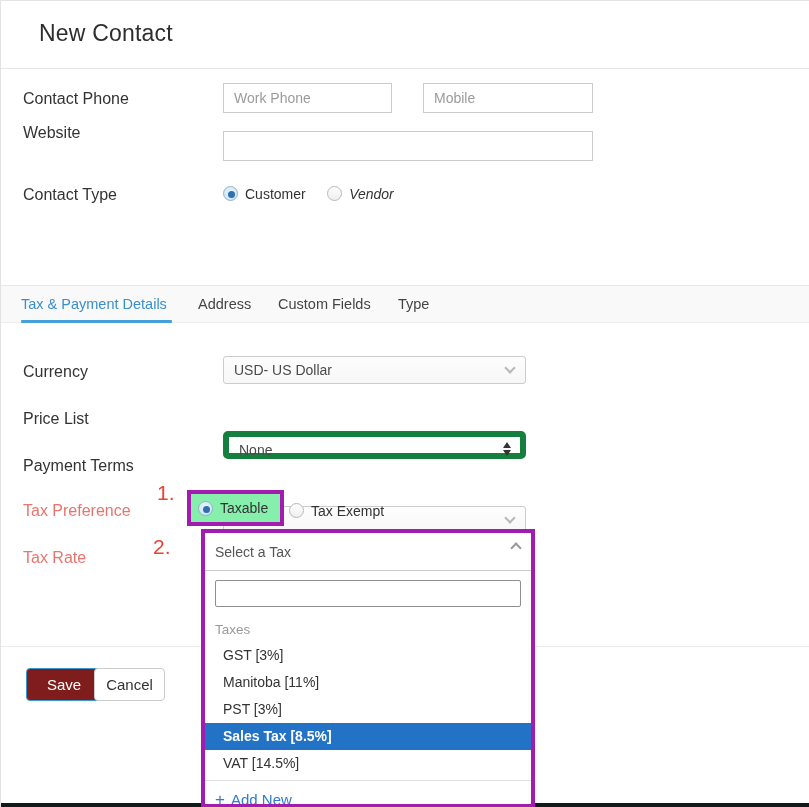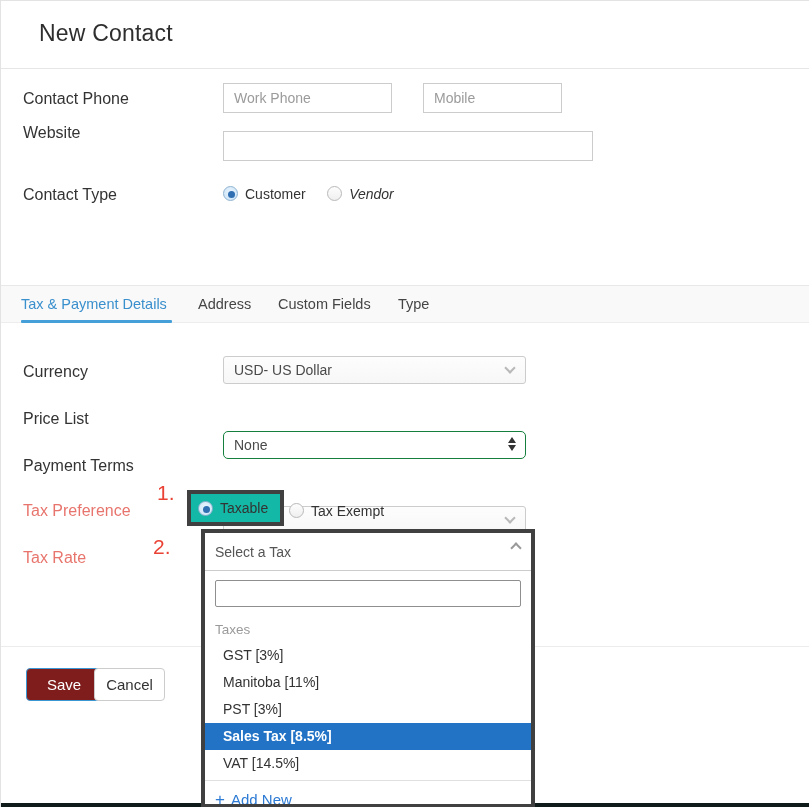--- a/index.html
+++ b/index.html
@@ -37,30 +37,30 @@
   .tab-underline { left:20px; top:319px; width:151px; height:3px; background:#45a0da; border-radius:1px; }
 
   
   .select-box {
     border:1px solid #ccc; border-radius:3px; background:linear-gradient(#fdfdfd,#f7f7f7);
     font-size:14px; color:#4a4a4a; line-height:26px; padding:0 26px 0 10px; position:relative; cursor:pointer;
   }
   .chev { position:absolute; right:11px; width:8px; height:8px; }
   .chev-down { top:7px; border-right:2px solid #b8b8b8; border-bottom:2px solid #b8b8b8; transform:rotate(45deg); }
   .chev-up { top:11px; border-right:2px solid #9a9a9a; border-bottom:2px solid #9a9a9a; transform:rotate(-135deg); }
-  .native-select { border:1px solid #15803d; border-radius:5px; background:#fff; }
+  .native-select { border:6px solid #15803d; border-radius:5px; background:#fff; }
   .updown { position:absolute; right:9px; top:5px; display:flex; flex-direction:column; gap:2px; }
   .updown i { display:block; width:0; height:0; border-left:4px solid transparent; border-right:4px solid transparent; }
   .updown .up { border-bottom:6px solid #333; }
   .updown .dn { border-top:6px solid #333; }
 
   
   .red-label { color:#e8756d; }
   .annot-num { font-size:21px; color:#ea4335; font-weight:400; }
-  .red-box { border:4px solid #404040; background:#14b8a6; }
+  .red-box { border:4px solid #a21caf; background:#86efac; }
 
   
   .taxable-box { left:186px; top:489px; width:97px; height:36px; display:flex; align-items:center; padding-left:7px; }
 
   
   .dropdown-panel { left:200px; top:528px; width:334px; height:279px; z-index:10; }
   .dd-inner { background:#fff; width:100%; height:100%; overflow:hidden; }
   .dd-header { height:38px; line-height:38px; padding:0 10px; font-size:14px; color:#555; border-bottom:1px solid #ccc; position:relative; cursor:pointer; }
   .dd-search { display:block; margin:9px 10px 0 10px; width:306px; height:27px; border:1px solid #8f8f8f; border-radius:2px; font-size:14px; padding:0 6px; outline:none; }
   .dd-group { margin:15px 10px 5px 10px; font-size:13.5px; color:#9a9a9a; }
@@ -81,21 +81,21 @@
 </head>
 <body>
 
 <div class="page">
 
   <h1 class="abs page-title">New Contact</h1>
   <div class="abs header-divider"></div>
 
   <div class="abs field-label" style="left:22px; top:89px;">Contact Phone</div>
   <input class="abs text-input" style="left: 222px; top: 82px; width: 169px; height: 30px;" type="text" placeholder="Work Phone">
-  <input class="abs text-input" style="left: 422px; top: 82px; width: 139px; height: 30px;" type="text" placeholder="Mobile">
+  <input class="abs text-input" style="left: 422px; top: 82px; width: 170px; height: 30px;" type="text" placeholder="Mobile">
 
   <div class="abs field-label" style="left:22px; top:123px;">Website</div>
   <input class="abs text-input" style="left: 222px; top: 130px; width: 370px; height: 30px;" type="text">
 
   <div class="abs field-label" style="left:22px; top:185px;">Contact Type</div>
   <div class="abs" style="left:222px; top:183px;">
     <span>
       <span class="radio on"></span><span class="radio-label">Customer</span>
     </span>
     <span style="margin-left:17px;font-style:italic;">

